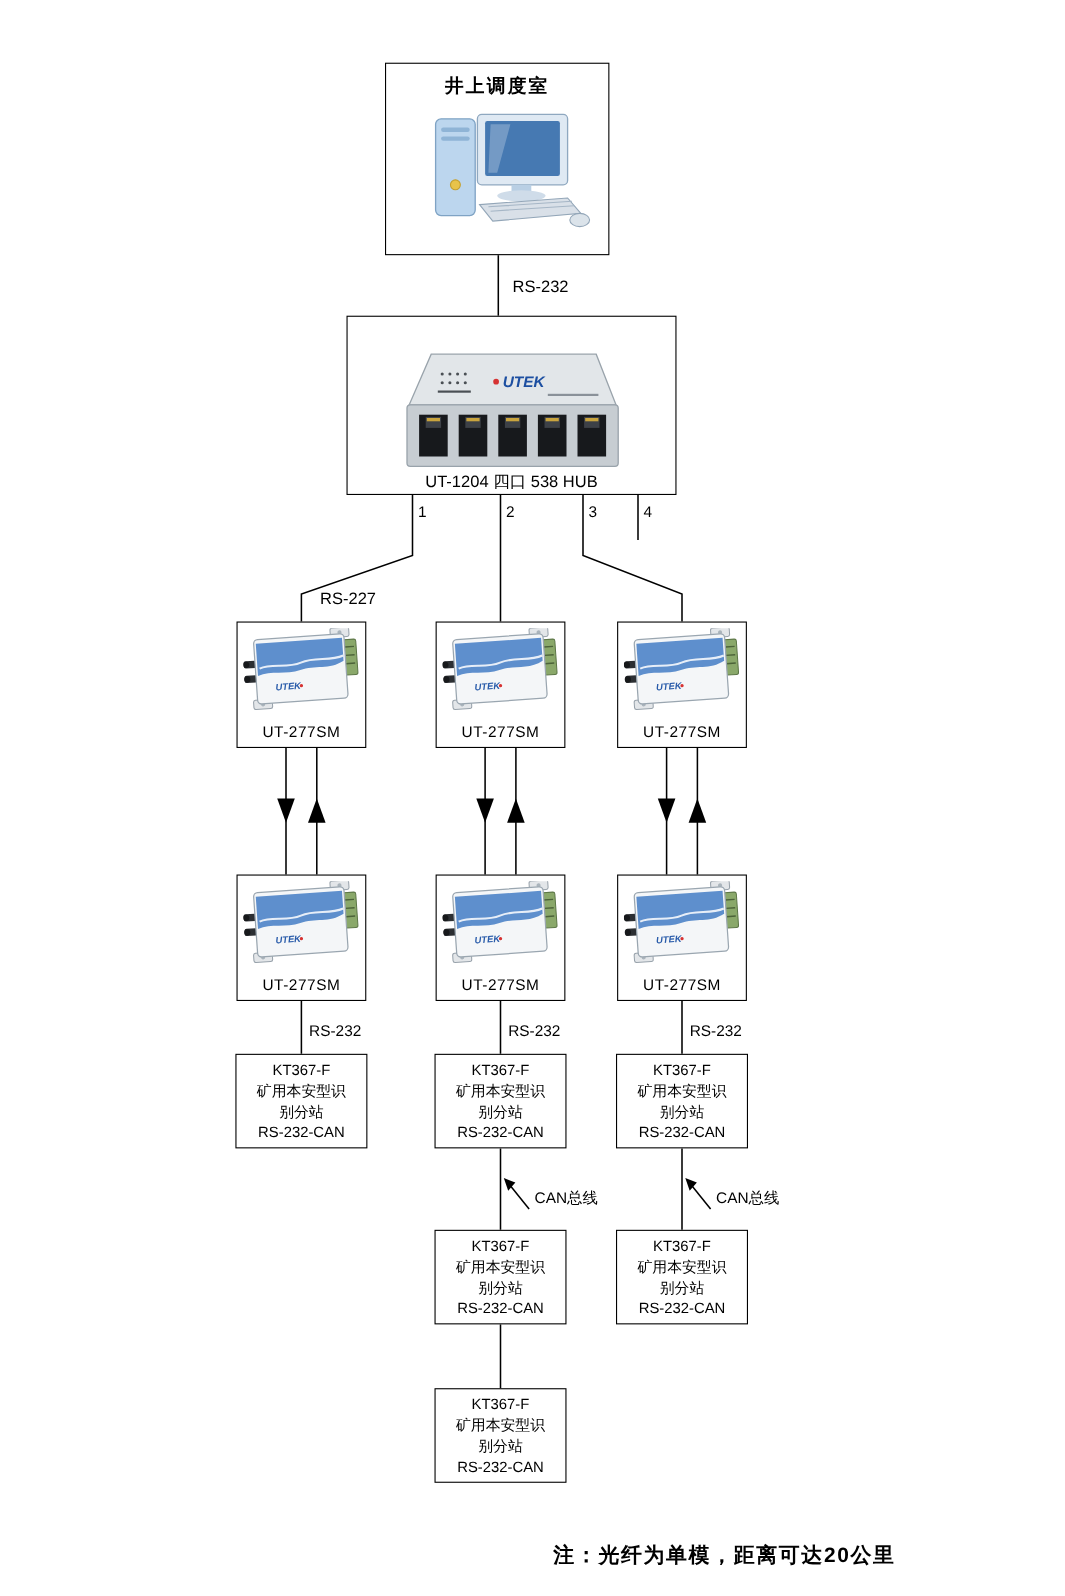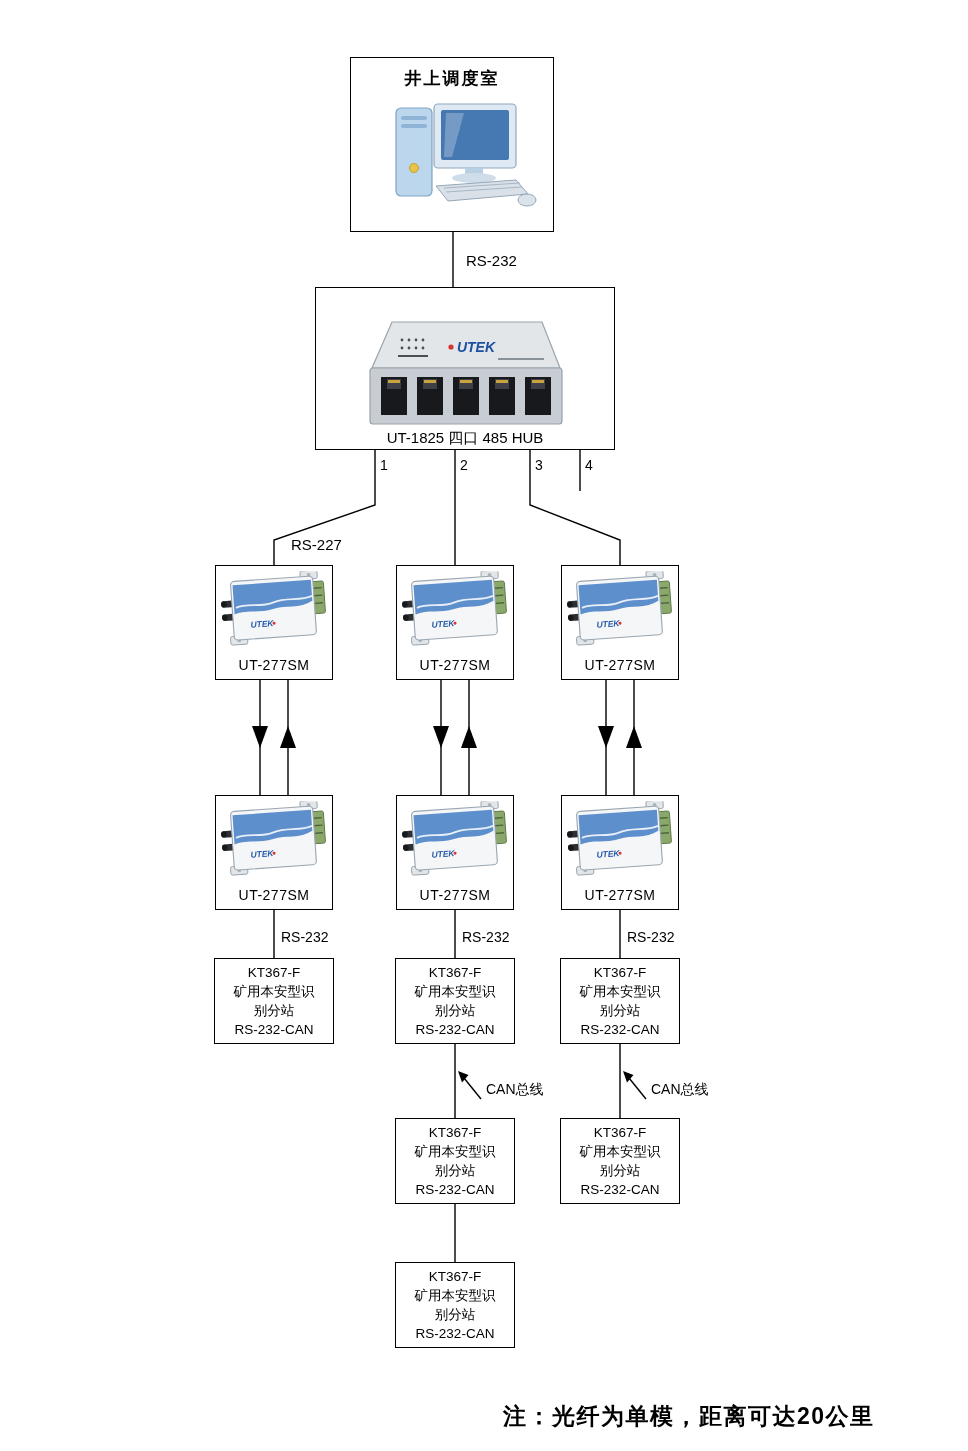--- a/index.html
+++ b/index.html
@@ -12,21 +12,21 @@
   .rs-label { font-size:15px; }
   .top-box { width:204px; height:175px; }
   .top-title { margin-top:9px; text-align:center; font-size:17px; font-weight:600; letter-spacing:2px; }
   .hub-box { width:300px; height:163px; }
   .hub-caption { left:315px; top:429px; width:300px; text-align:center; font-size:15px; }
   .conv-box { width:118px; height:115px; }
   .conv-img { display:block; margin:5px auto 0; width:106px; height:76px; }
   .conv-label { position:absolute; left:0; right:0; bottom:6px; text-align:center; font-size:14px; letter-spacing:0.5px; }
   .station-box { width:120px; height:86px; display:flex; flex-direction:column; justify-content:center;
                  align-items:center; text-align:left; font-size:13.5px; line-height:1.42; }
-  .note { position:absolute; font-size:23px; font-weight:700; letter-spacing:1.5px; white-space:nowrap; }
+  .note { position:absolute; font-size:19px; font-weight:700; letter-spacing:1.5px; white-space:nowrap; }
   svg.overlay { position:absolute; left:0; top:0; pointer-events:none; }
 </style>
 </head>
 <body>
 
 <svg width="0" height="0" style="position:absolute" aria-hidden="true">
   <defs>
     <symbol id="sym-converter" viewBox="0 0 112 80">
       <g transform="rotate(-4 56 40)">
         <rect x="86" y="2" width="18" height="9" rx="2" fill="#e3e6e9" stroke="#98a2ab" stroke-width="1"></rect>
@@ -49,21 +49,21 @@
   </defs>
 </svg>
 
 <div class="page">
 
   <div class="box top-box" style="left:350px; top:57px;">
     <div class="top-title">井上调度室</div>
   </div>
 
   <div class="box hub-box" style="left:315px; top:287px;"></div>
-  <div class="label hub-caption">UT-1825 四口 485 HUB</div>
+  <div class="label hub-caption">UT-1204 四口 538 HUB</div>
 
   <div class="label rs-label" style="left:466px; top:252px;">RS-232</div>
   <div class="label rs-label" style="left:291px; top:536px;">RS-227</div>
 
   <div class="label" style="left:380px; top:457px;">1</div>
   <div class="label" style="left:460px; top:457px;">2</div>
   <div class="label" style="left:535px; top:457px;">3</div>
   <div class="label" style="left:585px; top:457px;">4</div>
 
   <div class="box conv-box" style="left:215px; top:565px;">

